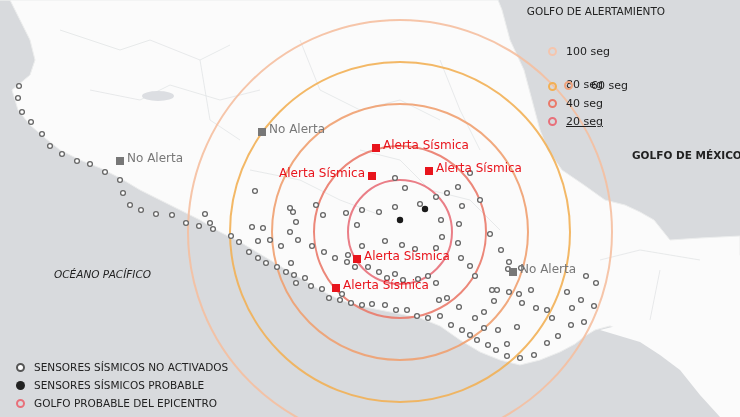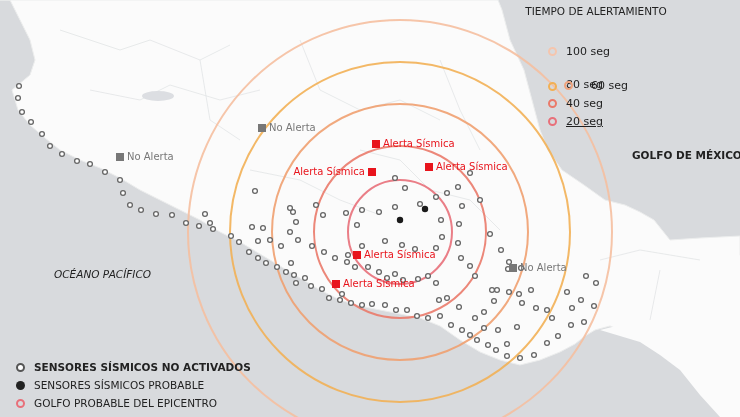--- a/index.html
+++ b/index.html
@@ -4,21 +4,21 @@
 <style>
   html,body{margin:0;padding:0;}
   body{width:740px;height:417px;overflow:hidden;background:#d8dadd;font-family:"DejaVu Sans","Liberation Sans",sans-serif;position:relative;}
   #map{position:absolute;left:0;top:0;width:740px;height:417px;}
   .sea-label{position:absolute;font-size:10.5px;color:#222;white-space:nowrap;}
   .legend-title{position:absolute;font-size:10.5px;color:#222;text-align:center;line-height:16px;}
   .legend-row{position:absolute;display:flex;align-items:center;font-size:11px;color:#222;}
   .legend-row .ring{width:9px;height:9px;border-radius:50%;border:2px solid;margin-right:9px;box-sizing:border-box;}
   .bl-row{position:absolute;display:flex;align-items:center;font-size:10.5px;color:#222;left:16px;}
   .bl-row .sym{width:9px;height:9px;border-radius:50%;margin-right:9px;box-sizing:border-box;}
-  .alert-lbl{position:absolute;display:flex;align-items:center;font-size:10px;white-space:nowrap;}
+  .alert-lbl{position:absolute;display:flex;align-items:flex-end;font-size:12px;white-space:nowrap;}
   .alert-lbl .sq{width:8px;height:8px;display:inline-block;}
   .alert-lbl .tx{margin:0 3px;}
 </style>
 </head>
 <body>
 
 <svg id="map" viewBox="0 0 740 417" xmlns="http://www.w3.org/2000/svg">
 
   <path fill="#fbfbfb" stroke="#eceded" stroke-width="1" d="M0,0 L498,0 L502,10 L510,40 L524,70 L532,100 L540,130 L548,150 L562,170 L584,185 L605,200 L625,205 L640,212 L654,220 L670,240 L700,238 L740,236 L740,360 L700,345 L660,340 L640,335 L620,330 L610,326 L595,330 L585,336 L575,344 L560,352 L540,360 L520,365 L500,360 L480,352 L460,340 L440,326 L420,318 L400,314 L380,310 L360,306 L340,300 L320,290 L300,278 L280,266 L260,254 L240,242 L220,232 L200,220 L180,210 L160,200 L140,190 L120,178 L100,168 L80,160 L60,150 L45,138 L30,125 L18,110 L12,90 L30,75 L35,60 L30,40 L20,20 L10,0 Z"></path>
 
@@ -223,21 +223,21 @@
       <span class="sq" style="background: rgb(119, 119, 119);"></span>
       <span class="tx" style="color: rgb(119, 119, 119);">No Alerta</span>
     </div>
     <div class="alert-lbl" style="top: 262px; left: 509px;">
       <span class="sq" style="background: rgb(119, 119, 119);"></span>
       <span class="tx" style="color: rgb(119, 119, 119);">No Alerta</span>
     </div>
   </div>
 
 <div class="legend-title" style="left:506px;top:3px;width:180px;">
-  <div>TIEMPO DE ALERTAMIENTO</div>
+  <div>GOLFO DE ALERTAMIENTO</div>
 </div>
 <div class="legend-row" style="left:548px;top:45px;">
   <span class="ring" style="border-color:#f5c5ad;"></span>
   <span>100 seg</span>
 </div>
 <div class="legend-row" style="left:548px;top:78px;align-items:flex-end;">
   <span class="ring" style="border-color:#f2b055;"></span>
   <span>80 seg</span>
 </div>
 <div class="legend-row" style="left:564px;top:79px;gap:9px;">
@@ -246,21 +246,21 @@
 </div>
 <div class="legend-row" style="left:548px;top:97px;">
   <span class="ring" style="border-color:#ea7a6a;"></span>
   <span>40 seg</span>
 </div>
 <div class="legend-row" style="left:548px;top:115px;text-decoration:underline;">
   <span class="ring" style="border-color:#e8707a;"></span>
   <span>20 seg</span>
 </div>
 
-<div class="bl-row" style="top:361px;font-weight:bold;">
+<div class="bl-row" style="top:361px;">
   <span class="sym" style="border:2px solid #555;background:#fff;"></span>
   <span>SENSORES SÍSMICOS NO ACTIVADOS</span>
 </div>
 <div class="bl-row" style="top:379px;">
   <span class="sym" style="background:#222;"></span>
   <span>SENSORES SÍSMICOS PROBABLE</span>
 </div>
 <div class="bl-row" style="top:397px;">
   <span class="sym" style="border:2px solid #e8707a;"></span>
   <span>GOLFO PROBABLE DEL EPICENTRO</span>

